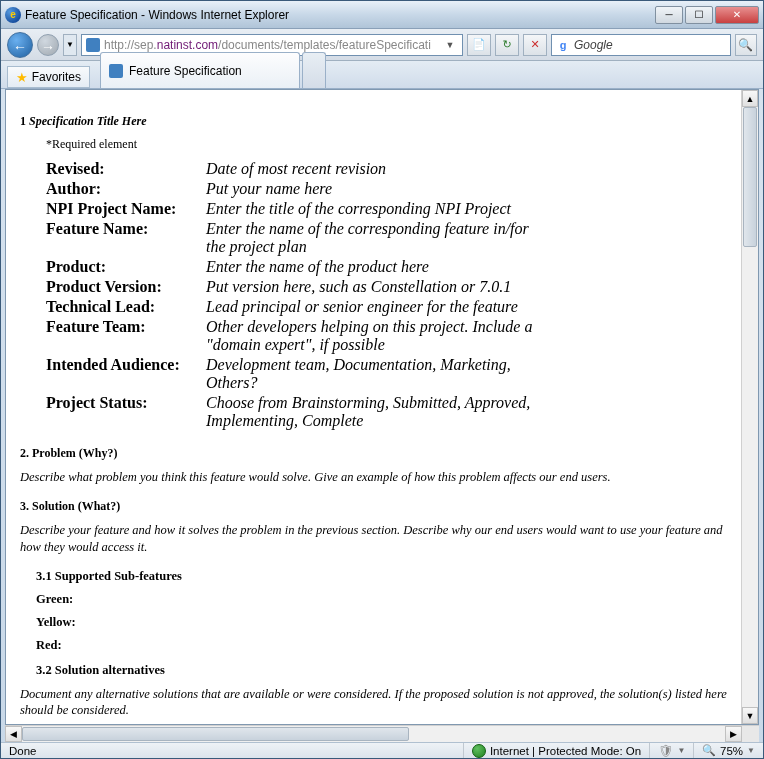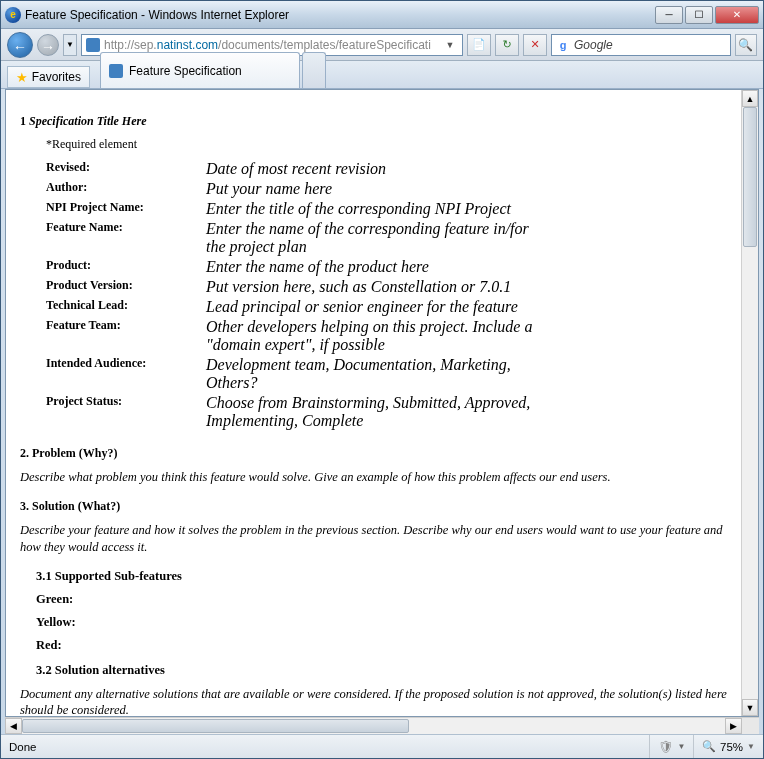--- a/index.html
+++ b/index.html
@@ -121,21 +121,21 @@
   background: #4080c0;
   border-radius: 2px;
 }
 .addr-text {
   flex: 1;
   font-size: 12px;
   color: #888;
   white-space: nowrap;
   overflow: hidden;
 }
-.addr-text .dark { color: #0369a1; }
+.addr-text .dark { color: #701a75; }
 .addr-drop {
   width: 16px;
   text-align: center;
   cursor: pointer;
   font-size: 9px;
   color: #555;
 }
 .tool-btn {
   width: 24px;
   height: 22px;
@@ -260,21 +260,21 @@
   margin-left: 26px;
   margin-bottom: 16px;
 }
 .content .meta-row {
   display: flex;
   margin-bottom: 2px;
 }
 .content .meta-label {
   width: 160px;
   font-weight: bold;
-  font-size: 12px;
+  font-size: 16px;
 }
 .content .meta-value {
   flex: 1;
   font-style: italic;
   font-size: 16px;
   max-width: 340px;
 }
 .content p.desc {
   font-style: italic;
   margin: 6px 0 14px 0;
@@ -353,21 +353,21 @@
   background: linear-gradient(to bottom, #e0e6ec, #c8d2dc);
   border: 1px solid #a8b4c0;
   border-radius: 2px;
   cursor: pointer;
 }
 .hscroll .corner {
   width: 17px;
   background: #e8e8e8;
 }
 .statusbar {
-  height: 24px;
+  height: 16px;
   background: linear-gradient(to bottom, #eef2f6, #dce4ec);
   border-top: 1px solid #b0c0d0;
   display: flex;
   align-items: center;
   padding: 0 8px;
   font-size: 11.5px;
   gap: 8px;
 }
 .statusbar .left { flex: 1; }
 .statusbar .sec {
@@ -524,20 +524,24 @@
     <div class="track">
       <div class="thumb"></div>
     </div>
     <div class="arr">▶</div>
     <div class="corner"></div>
   </div>
 
   <div class="statusbar">
     <div class="left">Done</div>
     <div class="sec">
+      <div class="globe-icon"></div>
+      <span>Internet | Protected Mode: On</span>
+    </div>
+    <div class="sec">
       <span class="lock-icon">🛡</span>
       <span style="font-size:8px;color:#666">▼</span>
     </div>
     <div class="sec">
       <span class="zoom-icon">🔍</span>
       <span>75%</span>
       <span style="font-size:8px;color:#666">▼</span>
     </div>
   </div>
 

